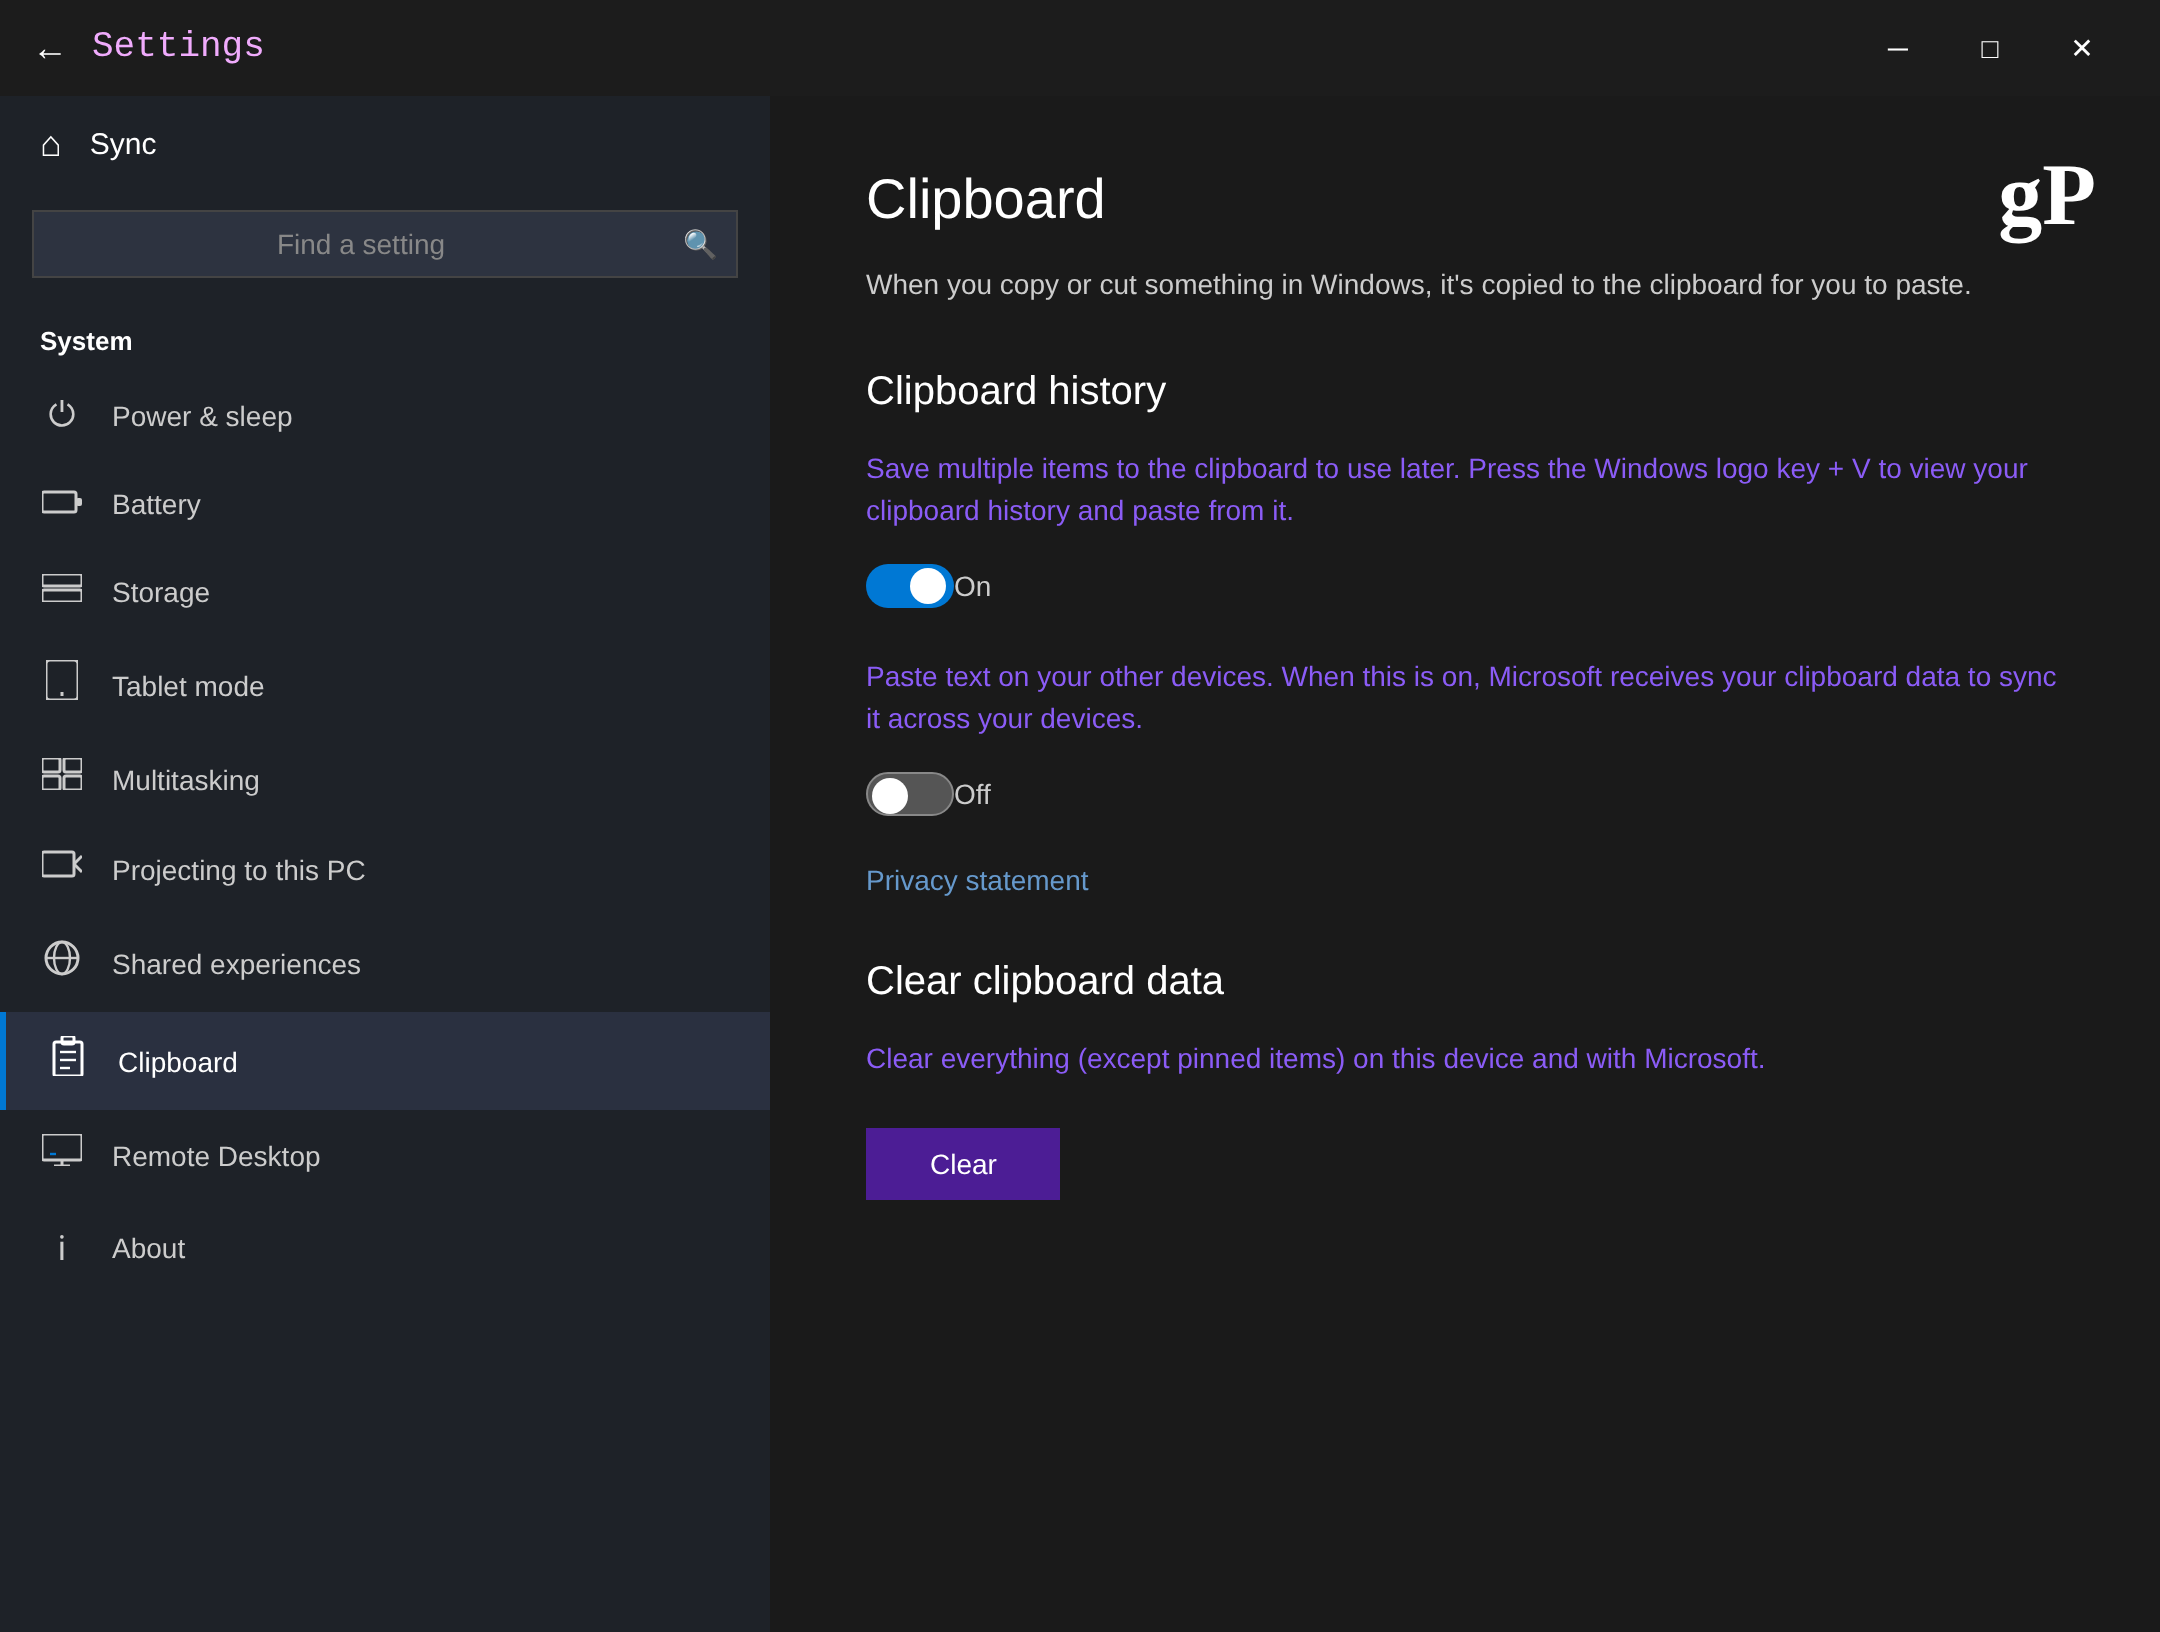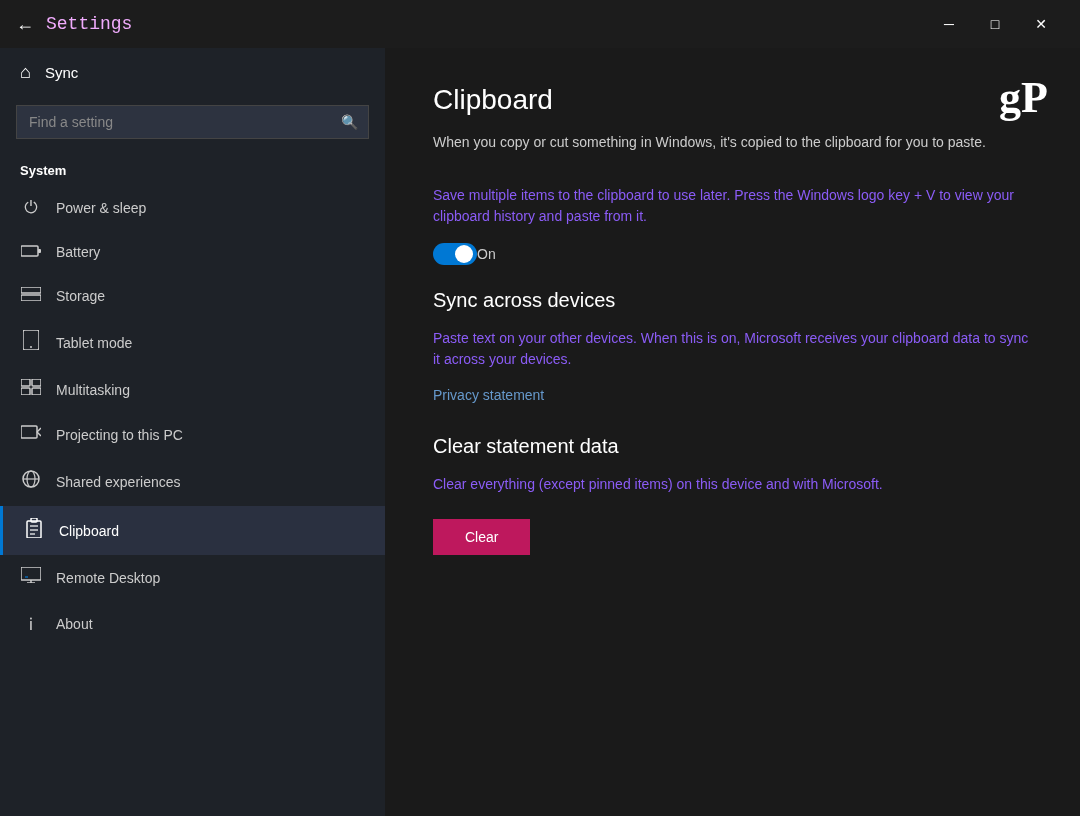--- a/index.html
+++ b/index.html
@@ -90,20 +90,21 @@
       position: relative;
     }
     .search-input {
       width: 100%;
       background: #2d3340;
       border: 1px solid #444;
       color: #cccccc;
       padding: 8px 36px 8px 12px;
       font-size: 14px;
       outline: none;
+      text-align: center;
     }
     .search-input::placeholder { color: #888; }
     .search-icon-inner {
       position: absolute;
       right: 10px;
       top: 50%;
       transform: translateY(-50%);
       color: #888;
       font-size: 14px;
     }
@@ -230,21 +231,21 @@
     .privacy-link {
       color: #6699cc;
       font-size: 14px;
       cursor: pointer;
       text-decoration: none;
       display: inline-block;
       margin-bottom: 32px;
     }
 
     .clear-btn {
-      background: #be185d;
+      background: #4c1d95;
       border: none;
       color: #ffffff;
       padding: 10px 32px;
       font-size: 14px;
       cursor: pointer;
       margin-top: 8px;
     }
   </style>
 </head>
 <body>
@@ -367,33 +368,39 @@
     </div>
   </nav>
 
   <main class="content">
     <span class="gp-logo">gP</span>
 
     <h1 class="page-title">Clipboard</h1>
     <p class="page-desc">When you copy or cut something in Windows, it's copied to the clipboard for you to paste.</p>
 
     
+    <h2 class="section-title">Clipboard history</h2>
     <p class="section-desc">Save multiple items to the clipboard to use later. Press the Windows logo key + V to view your clipboard history and paste from it.</p>
     <div class="toggle-row">
       <div class="toggle on">
         <div class="toggle-thumb"></div>
       </div>
       <span class="toggle-label">On</span>
     </div>
 
     
     <div class="section-divider"></div>
-    <h2 class="section-title">Sync across devices</h2>
     <p class="section-desc">Paste text on your other devices. When this is on, Microsoft receives your clipboard data to sync it across your devices.</p>
+    <div class="toggle-row">
+      <div class="toggle off">
+        <div class="toggle-thumb"></div>
+      </div>
+      <span class="toggle-label">Off</span>
+    </div>
     <a class="privacy-link">Privacy statement</a>
 
     
-    <h2 class="section-title">Clear statement data</h2>
+    <h2 class="section-title">Clear clipboard data</h2>
     <p class="section-desc">Clear everything (except pinned items) on this device and with Microsoft.</p>
     <button class="clear-btn">Clear</button>
   </main>
 
 </div>
 
 </body></html>

